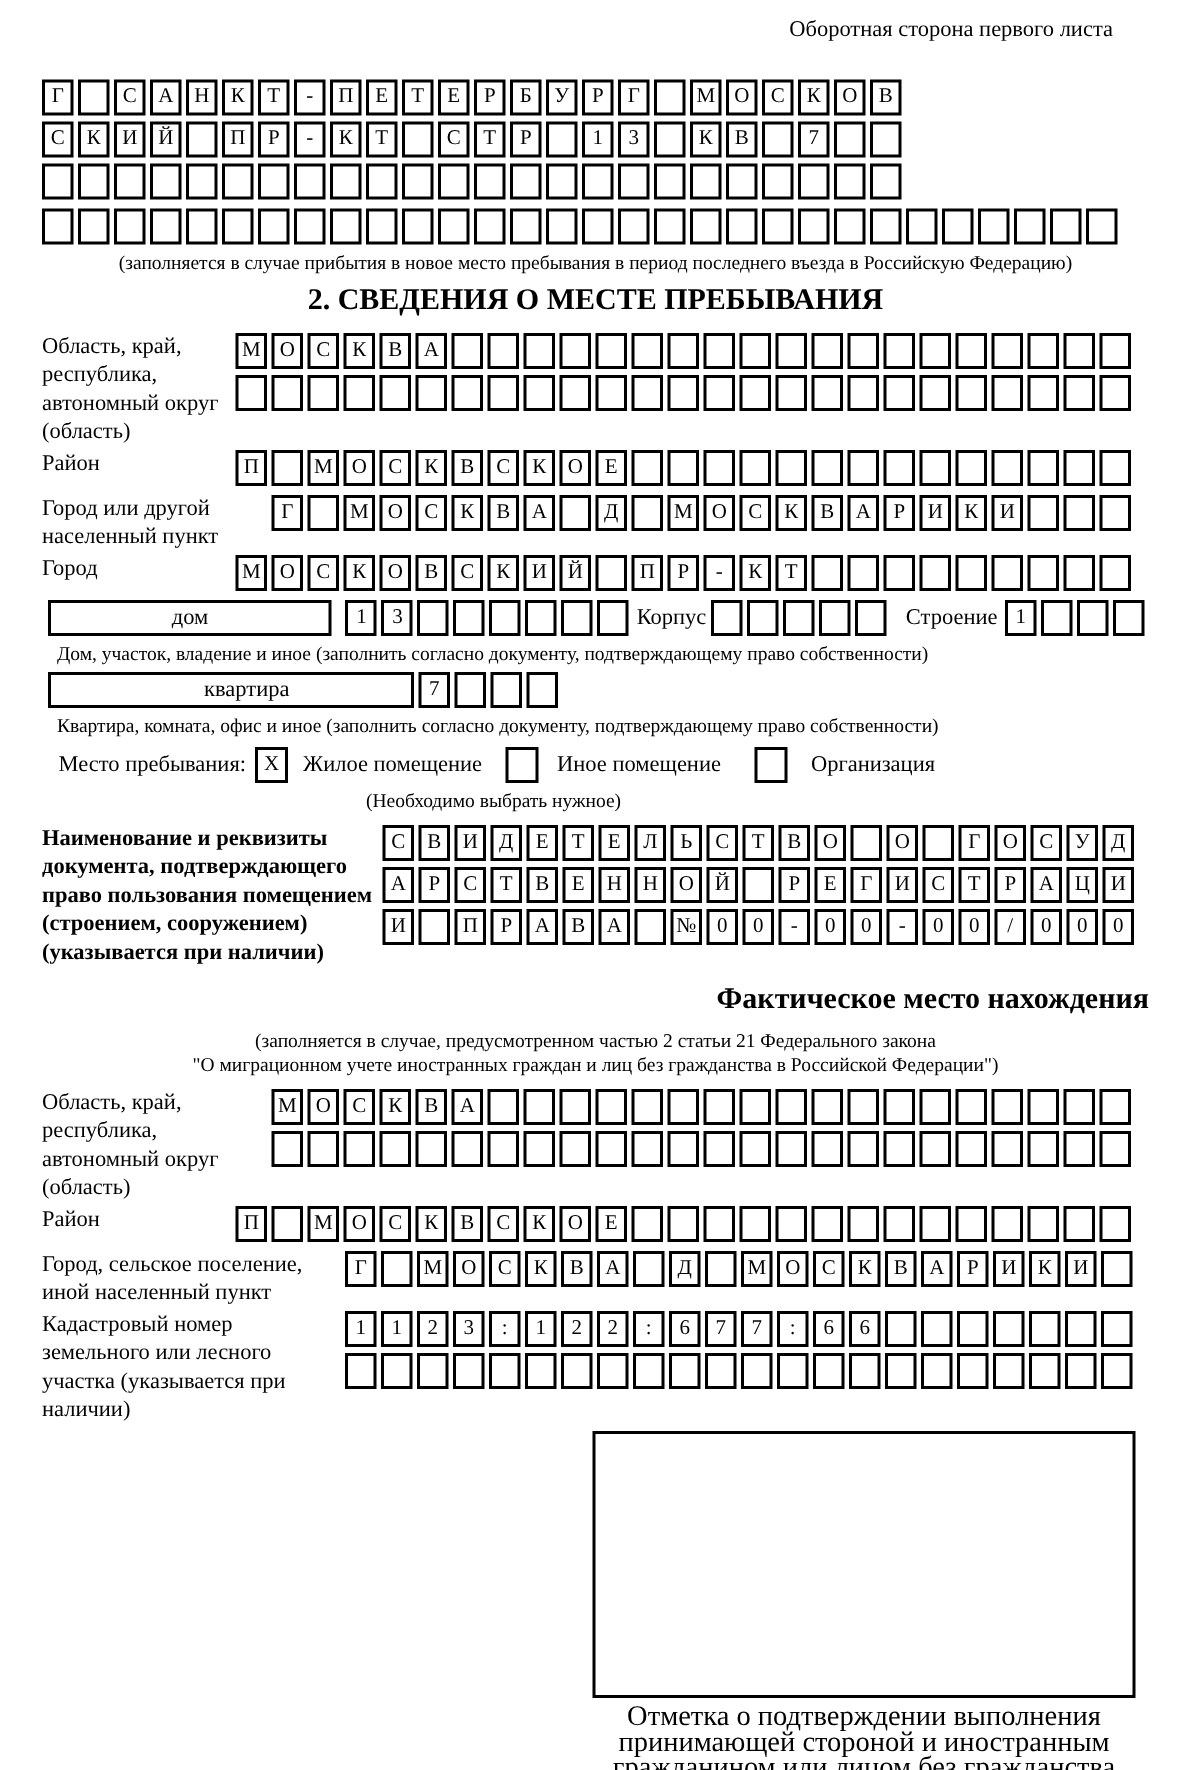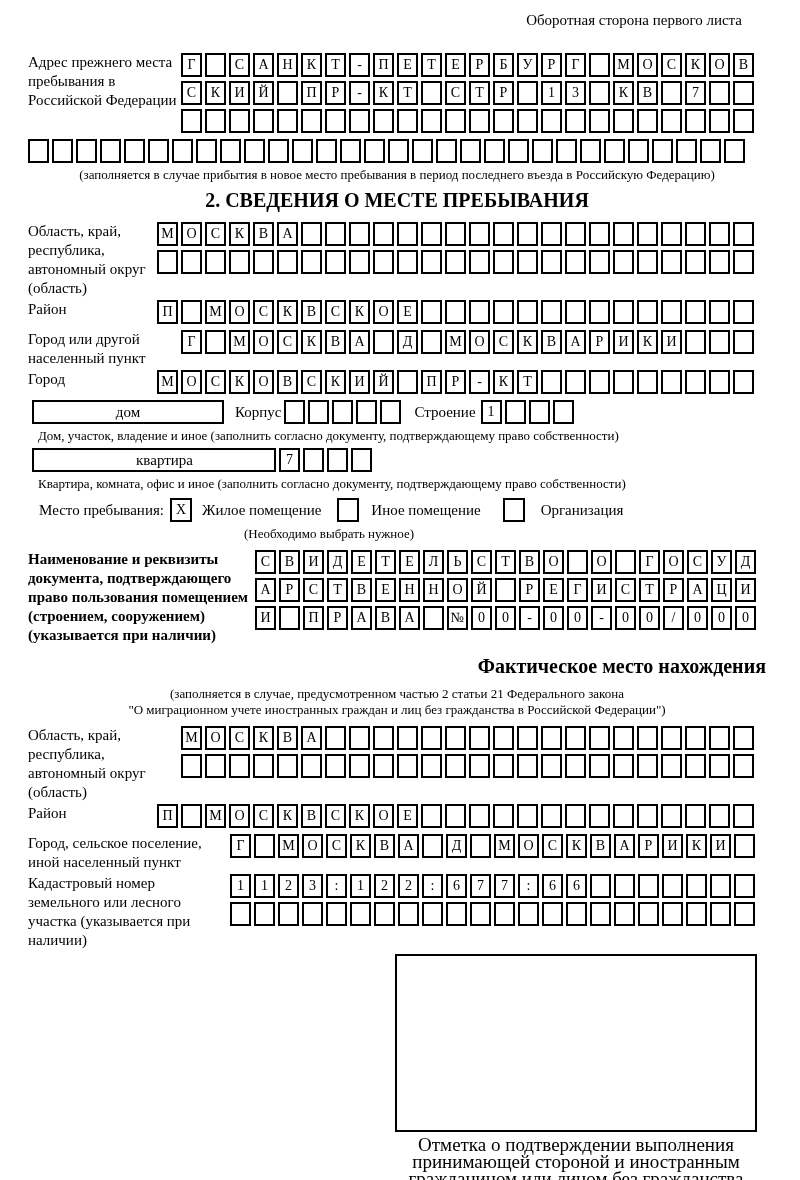--- a/index.html
+++ b/index.html
@@ -48,21 +48,20 @@
   .stamp-box{box-sizing:border-box;margin-left:367px;width:362px;height:178px;border:2px solid #000;}
   .stamp-cap{margin-left:356px;width:384px;text-align:center;font-size:19px;line-height:17px;margin-top:4px;}
   .mb2{margin-bottom:2px;} .mb4{margin-bottom:4px;} .mb6{margin-bottom:6px;} .mb8{margin-bottom:8px;}
 </style>
 </head>
 <body>
 
 <div class="header-note">Оборотная сторона первого листа</div>
 
 <div class="field mb2">
-  <div class="label w-prev">Адрес прежнего места пребывания в Российской Федерации</div>
   <div class="rows">
     <div class="cells-row"><span class="cell">Г</span><span class="cell"></span><span class="cell">С</span><span class="cell">А</span><span class="cell">Н</span><span class="cell">К</span><span class="cell">Т</span><span class="cell">-</span><span class="cell">П</span><span class="cell">Е</span><span class="cell">Т</span><span class="cell">Е</span><span class="cell">Р</span><span class="cell">Б</span><span class="cell">У</span><span class="cell">Р</span><span class="cell">Г</span><span class="cell"></span><span class="cell">М</span><span class="cell">О</span><span class="cell">С</span><span class="cell">К</span><span class="cell">О</span><span class="cell">В</span></div>
     <div class="cells-row"><span class="cell">С</span><span class="cell">К</span><span class="cell">И</span><span class="cell">Й</span><span class="cell"></span><span class="cell">П</span><span class="cell">Р</span><span class="cell">-</span><span class="cell">К</span><span class="cell">Т</span><span class="cell"></span><span class="cell">С</span><span class="cell">Т</span><span class="cell">Р</span><span class="cell"></span><span class="cell">1</span><span class="cell">3</span><span class="cell"></span><span class="cell">К</span><span class="cell">В</span><span class="cell"></span><span class="cell">7</span><span class="cell"></span><span class="cell"></span></div>
     <div class="cells-row"><span class="cell"></span><span class="cell"></span><span class="cell"></span><span class="cell"></span><span class="cell"></span><span class="cell"></span><span class="cell"></span><span class="cell"></span><span class="cell"></span><span class="cell"></span><span class="cell"></span><span class="cell"></span><span class="cell"></span><span class="cell"></span><span class="cell"></span><span class="cell"></span><span class="cell"></span><span class="cell"></span><span class="cell"></span><span class="cell"></span><span class="cell"></span><span class="cell"></span><span class="cell"></span><span class="cell"></span></div>
   </div>
 </div>
 <div class="cells-row"><span class="cell"></span><span class="cell"></span><span class="cell"></span><span class="cell"></span><span class="cell"></span><span class="cell"></span><span class="cell"></span><span class="cell"></span><span class="cell"></span><span class="cell"></span><span class="cell"></span><span class="cell"></span><span class="cell"></span><span class="cell"></span><span class="cell"></span><span class="cell"></span><span class="cell"></span><span class="cell"></span><span class="cell"></span><span class="cell"></span><span class="cell"></span><span class="cell"></span><span class="cell"></span><span class="cell"></span><span class="cell"></span><span class="cell"></span><span class="cell"></span><span class="cell"></span><span class="cell"></span><span class="cell"></span></div>
 <div class="caption center mb6">(заполняется в случае прибытия в новое место пребывания в период последнего въезда в Российскую Федерацию)</div>
 
 <div class="sec-title">2. СВЕДЕНИЯ О МЕСТЕ ПРЕБЫВАНИЯ</div>
@@ -91,20 +90,21 @@
 
 <div class="field mb2">
   <div class="label w-129">Город</div>
   <div class="rows">
     <div class="cells-row"><span class="cell">М</span><span class="cell">О</span><span class="cell">С</span><span class="cell">К</span><span class="cell">О</span><span class="cell">В</span><span class="cell">С</span><span class="cell">К</span><span class="cell">И</span><span class="cell">Й</span><span class="cell"></span><span class="cell">П</span><span class="cell">Р</span><span class="cell">-</span><span class="cell">К</span><span class="cell">Т</span><span class="cell"></span><span class="cell"></span><span class="cell"></span><span class="cell"></span><span class="cell"></span><span class="cell"></span><span class="cell"></span><span class="cell"></span><span class="cell"></span></div>
   </div>
 </div>
 
 <div class="house-row">
   <div class="label-box dom-box">дом</div>
+  <span class="cells-row"><span class="cell">1</span><span class="cell">3</span><span class="cell"></span><span class="cell"></span><span class="cell"></span><span class="cell"></span><span class="cell"></span><span class="cell"></span></span>
   <span class="inline-lbl korpus-lbl">Корпус</span>
   <span class="cells-row"><span class="cell"></span><span class="cell"></span><span class="cell"></span><span class="cell"></span><span class="cell"></span></span>
   <span class="inline-lbl stroenie-lbl">Строение</span>
   <span class="cells-row"><span class="cell">1</span><span class="cell"></span><span class="cell"></span><span class="cell"></span></span>
 </div>
 <div class="caption mb4" style="margin-left:10px;">Дом, участок, владение и иное (заполнить согласно документу, подтверждающему право собственности)</div>
 
 <div class="house-row">
   <div class="label-box kv-box">квартира</div>
   <span class="cells-row"><span class="cell">7</span><span class="cell"></span><span class="cell"></span><span class="cell"></span></span>

